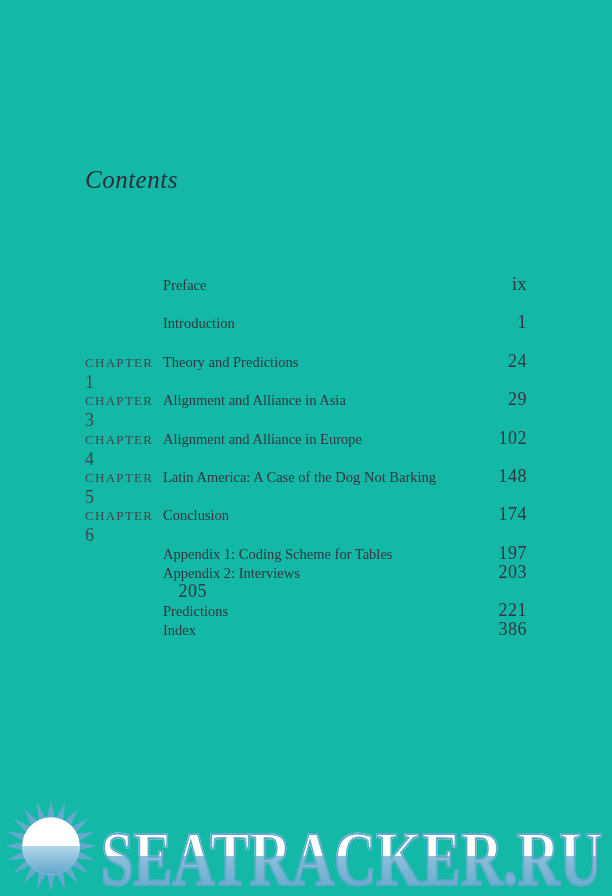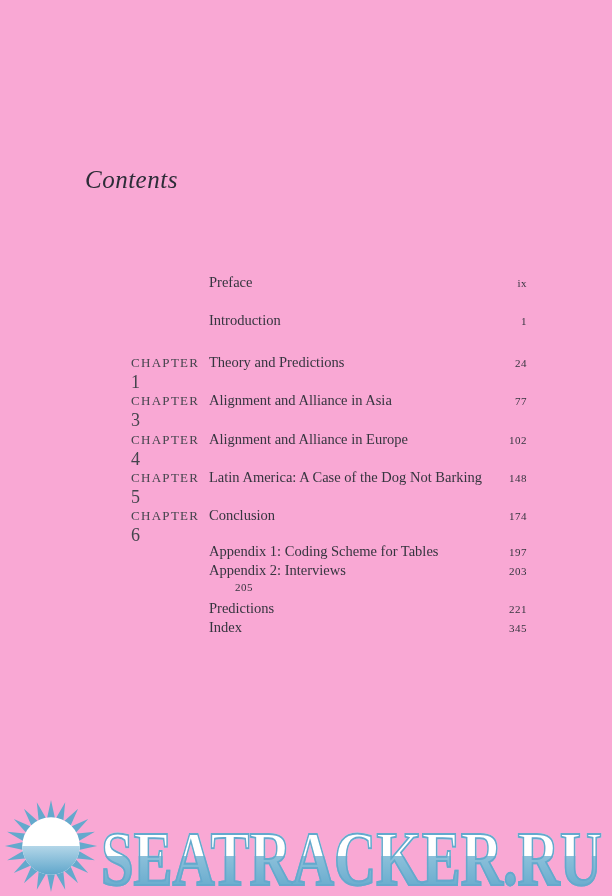--- a/index.html
+++ b/index.html
@@ -1,52 +1,52 @@
 <!DOCTYPE html>
 <html><head>
 <meta charset="utf-8">
 <style>
   html,body { margin:0; padding:0; background:#e8e8e8; }
   .page {
     position:relative;
     width:612px; height:896px;
     margin:0 auto;
-    background:#f9a8d4;
+    background:#14b8a6;
     font-family:"Liberation Serif", serif;
     color:#35353f;
     overflow:hidden;
   }
   .contents-title {
     position:absolute; left:85px; top:166px;
     font-size:25px; font-style:italic; font-weight:normal;
     color:#2d2d38; margin:0; letter-spacing:0.5px;
   }
   .toc {
     position:absolute; left:85px; top:274px; width:442px;
   }
   .toc-row {
     display:flex; align-items:baseline;
-    height:17px; margin-bottom:21.4px;margin-left:46px;
+    height:17px; margin-bottom:21.4px;
   }
   .toc-row.sub {
     margin-bottom:2.2px;
   }
   .col-label {
     width:78px; flex:0 0 78px;
     font-size:18px; letter-spacing:1.3px;
     font-variant:small-caps; text-transform:lowercase;
     color:#44444d;
   }
   .col-title {
     flex:1 1 auto;
     font-size:14.5px; color:#35353f;
   }
   .col-page {
     flex:0 0 44px; width:44px;
-    text-align:right; font-size:11px; color:#35353f;
+    text-align:right; font-size:18px; color:#35353f;
     letter-spacing:0.5px;
   }
   
   .watermark {
     position:absolute; left:8px; bottom:0;
     width:612px; height:118px;
     pointer-events:none;
   }
   .sun-logo {
     position:absolute; left:-5px; top:20px;
@@ -93,21 +93,21 @@
     <div class="toc-row">
       <span class="col-label">Chapter 1</span>
       <span class="col-title">Theory and Predictions</span>
       <span class="col-page">24</span>
     </div>
 
 
     <div class="toc-row">
       <span class="col-label">Chapter 3</span>
       <span class="col-title">Alignment and Alliance in Asia</span>
-      <span class="col-page">77</span>
+      <span class="col-page">29</span>
     </div>
 
     <div class="toc-row">
       <span class="col-label">Chapter 4</span>
       <span class="col-title">Alignment and Alliance in Europe</span>
       <span class="col-page">102</span>
     </div>
 
     <div class="toc-row">
       <span class="col-label">Chapter 5</span>
@@ -141,21 +141,21 @@
 
     <div class="toc-row sub">
       <span class="col-label"></span>
       <span class="col-title">Predictions</span>
       <span class="col-page">221</span>
     </div>
 
     <div class="toc-row sub">
       <span class="col-label"></span>
       <span class="col-title">Index</span>
-      <span class="col-page">345</span>
+      <span class="col-page">386</span>
     </div>
 
   </div>
 
   <div class="watermark">
     <span class="sun-logo">
       <svg viewBox="0 0 100 100" width="96" height="96" xmlns="http://www.w3.org/2000/svg">
         <defs>
           <linearGradient id="sunLower" x1="0" y1="0" x2="0" y2="1">
             <stop offset="0%" stop-color="#b3d6e8"></stop>

